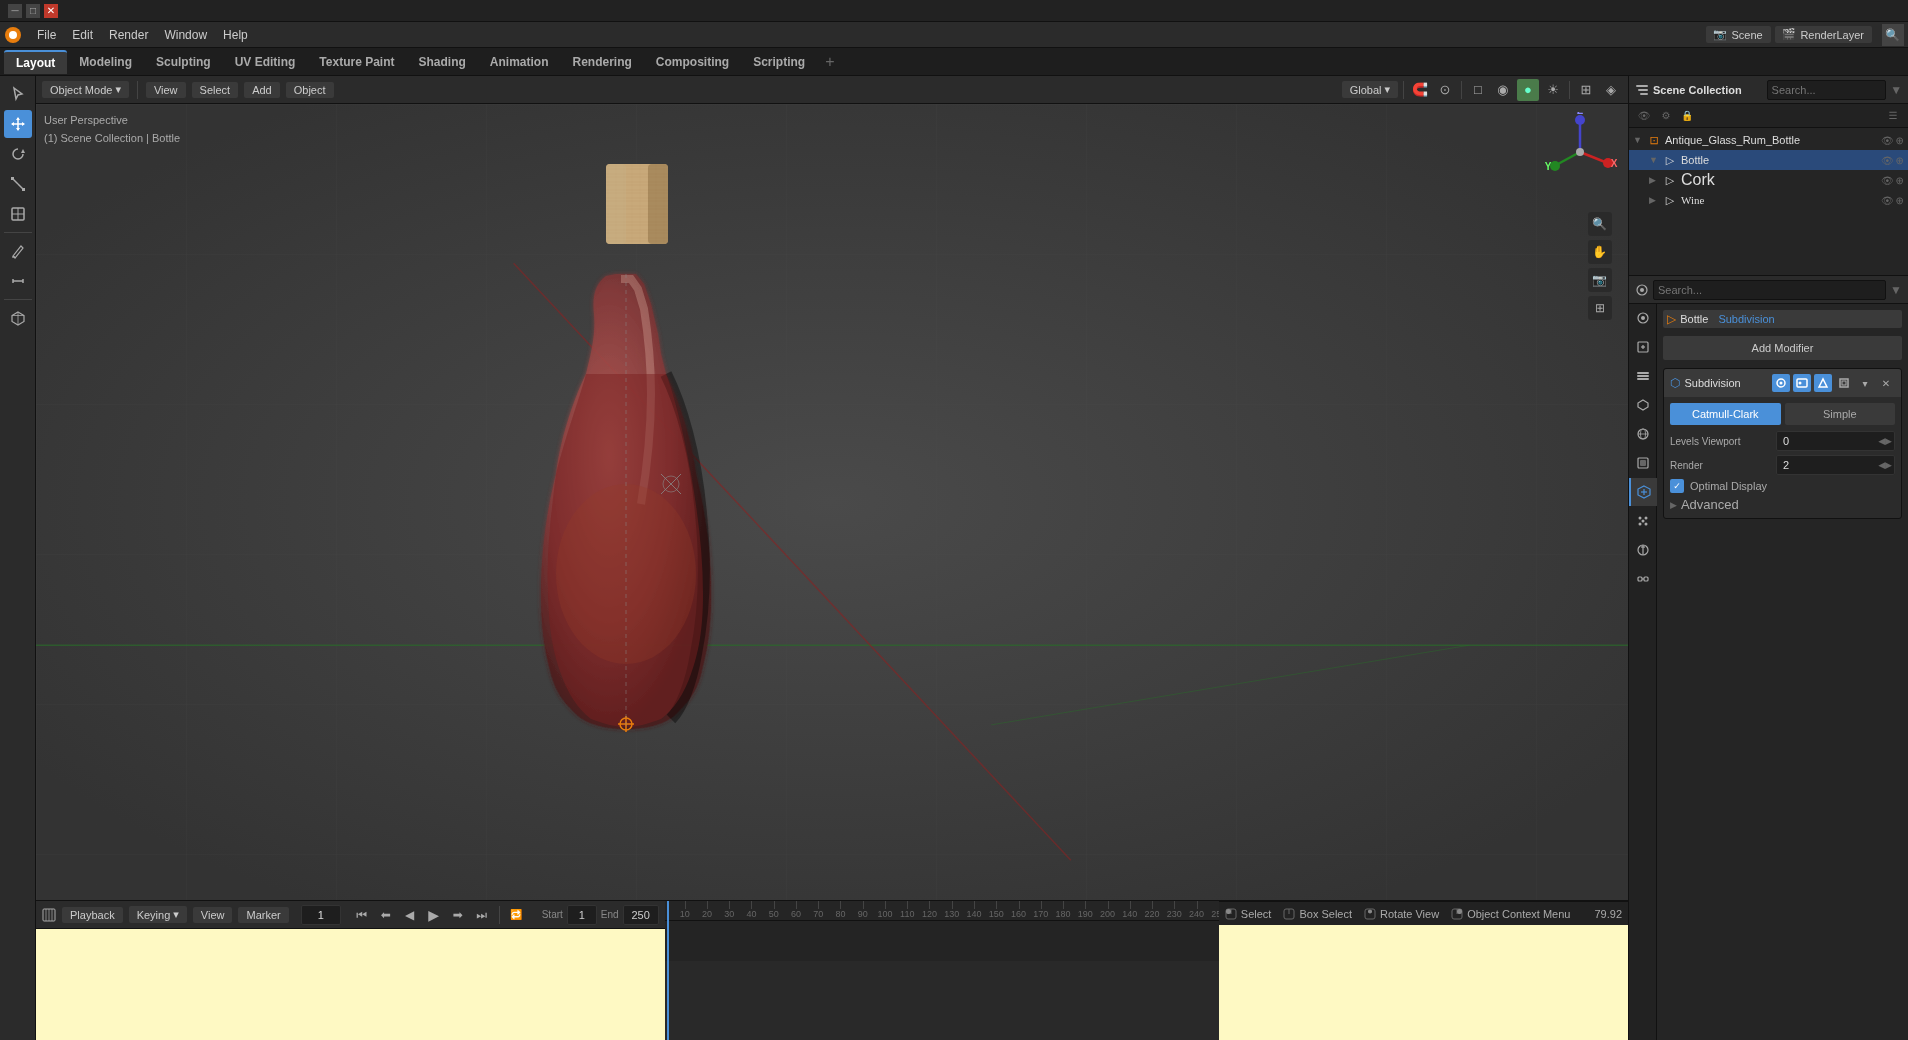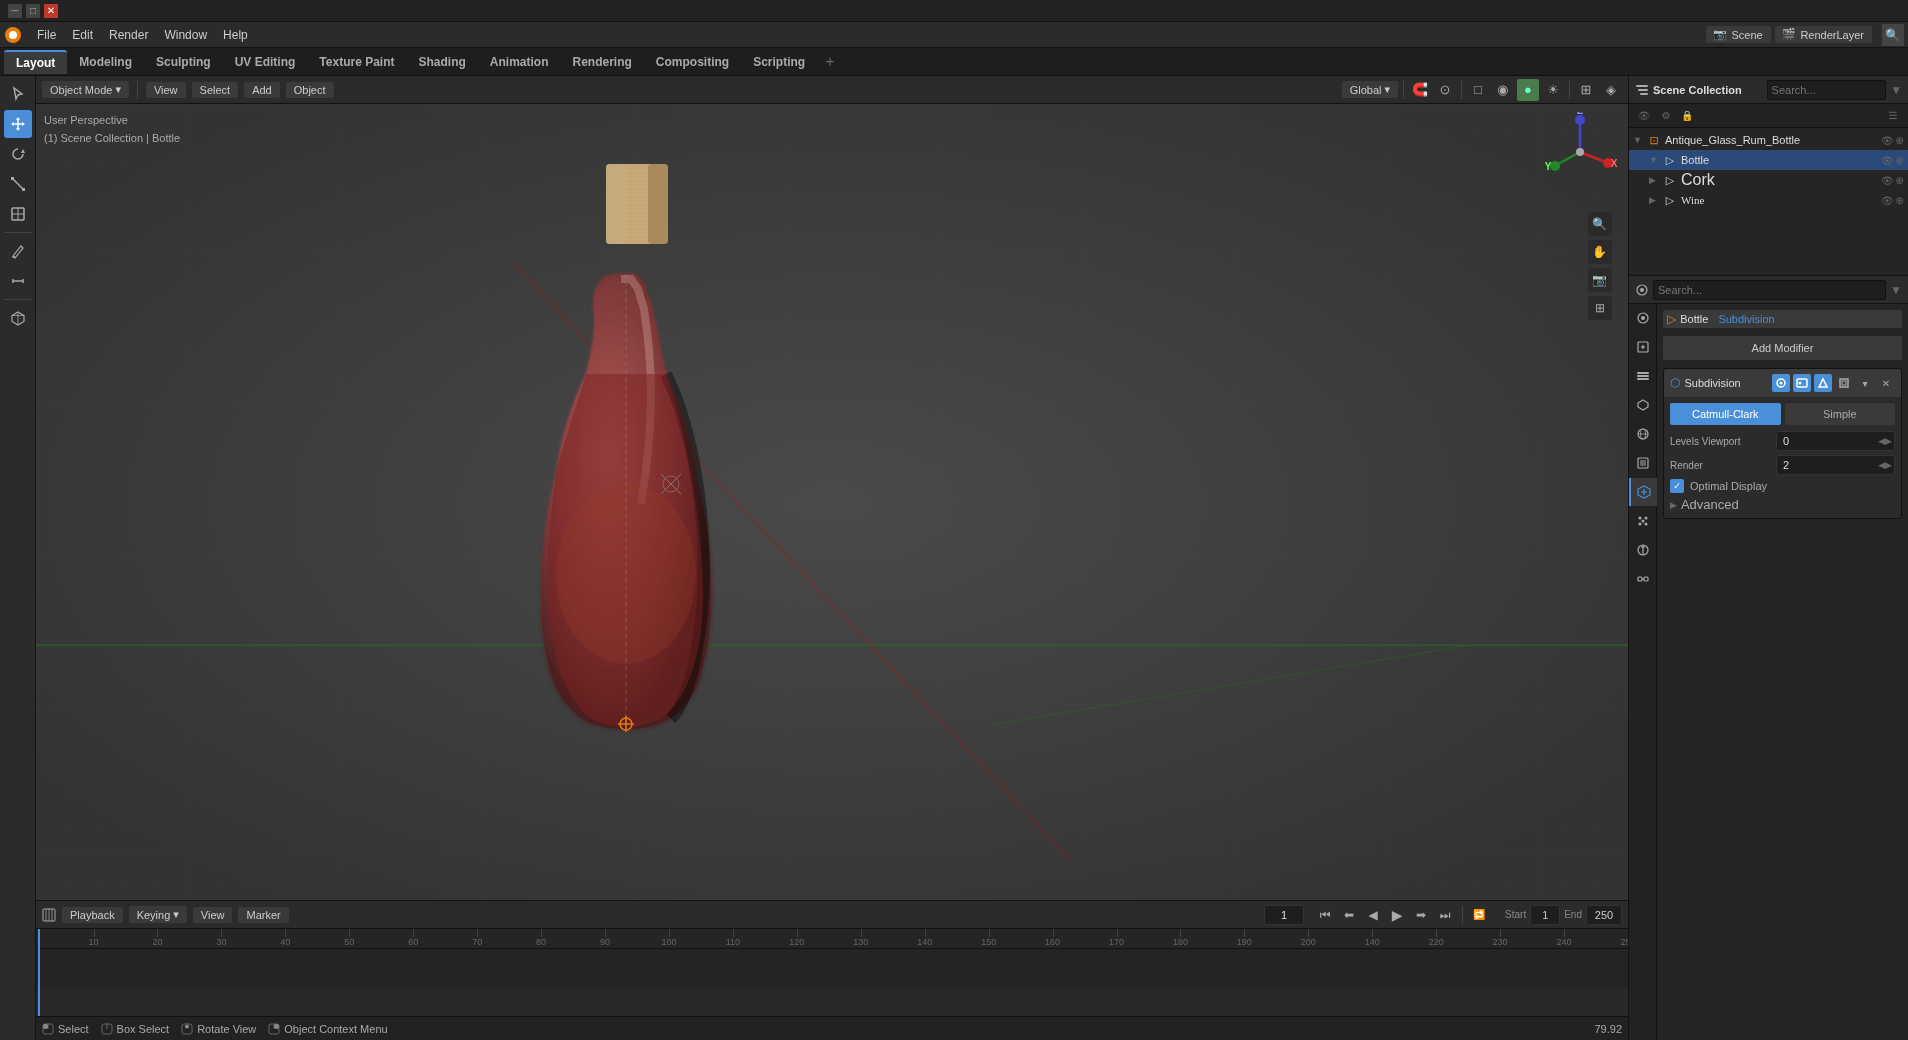--- a/index.html
+++ b/index.html
@@ -247,25 +247,25 @@
       cursor: pointer;
       font-size: 12px;
       display: flex;
       align-items: center;
       justify-content: center;
     }
 
     
     #timeline-area {
       height: 140px;
-      background: #d946ef;
+      background: #fef9c3;
       border-top: 1px solid #111;
       flex-shrink: 0;
       display: flex;
-      flex-direction: column;
+      flex-direction: row;
     }
     #timeline-header {
       height: 28px;
       background: #2b2b2b;
       display: flex;
       align-items: center;
       padding: 0 6px;
       gap: 6px;
       border-bottom: 1px solid #111;
     }

